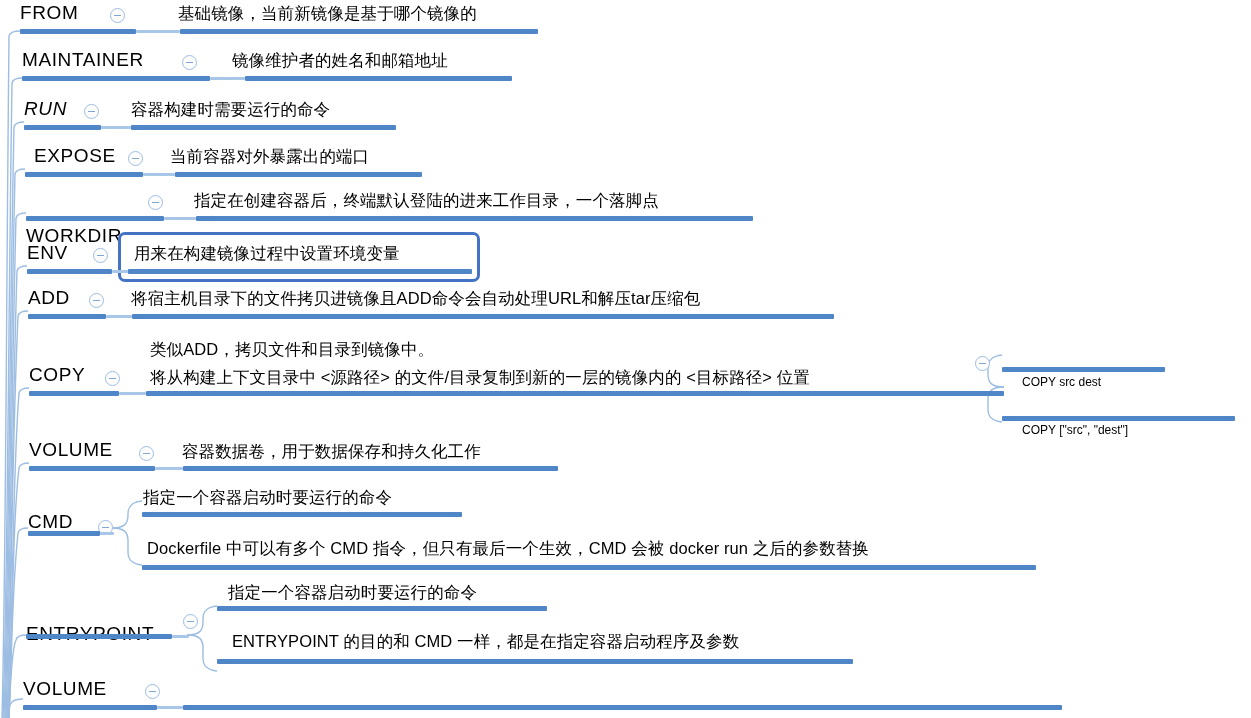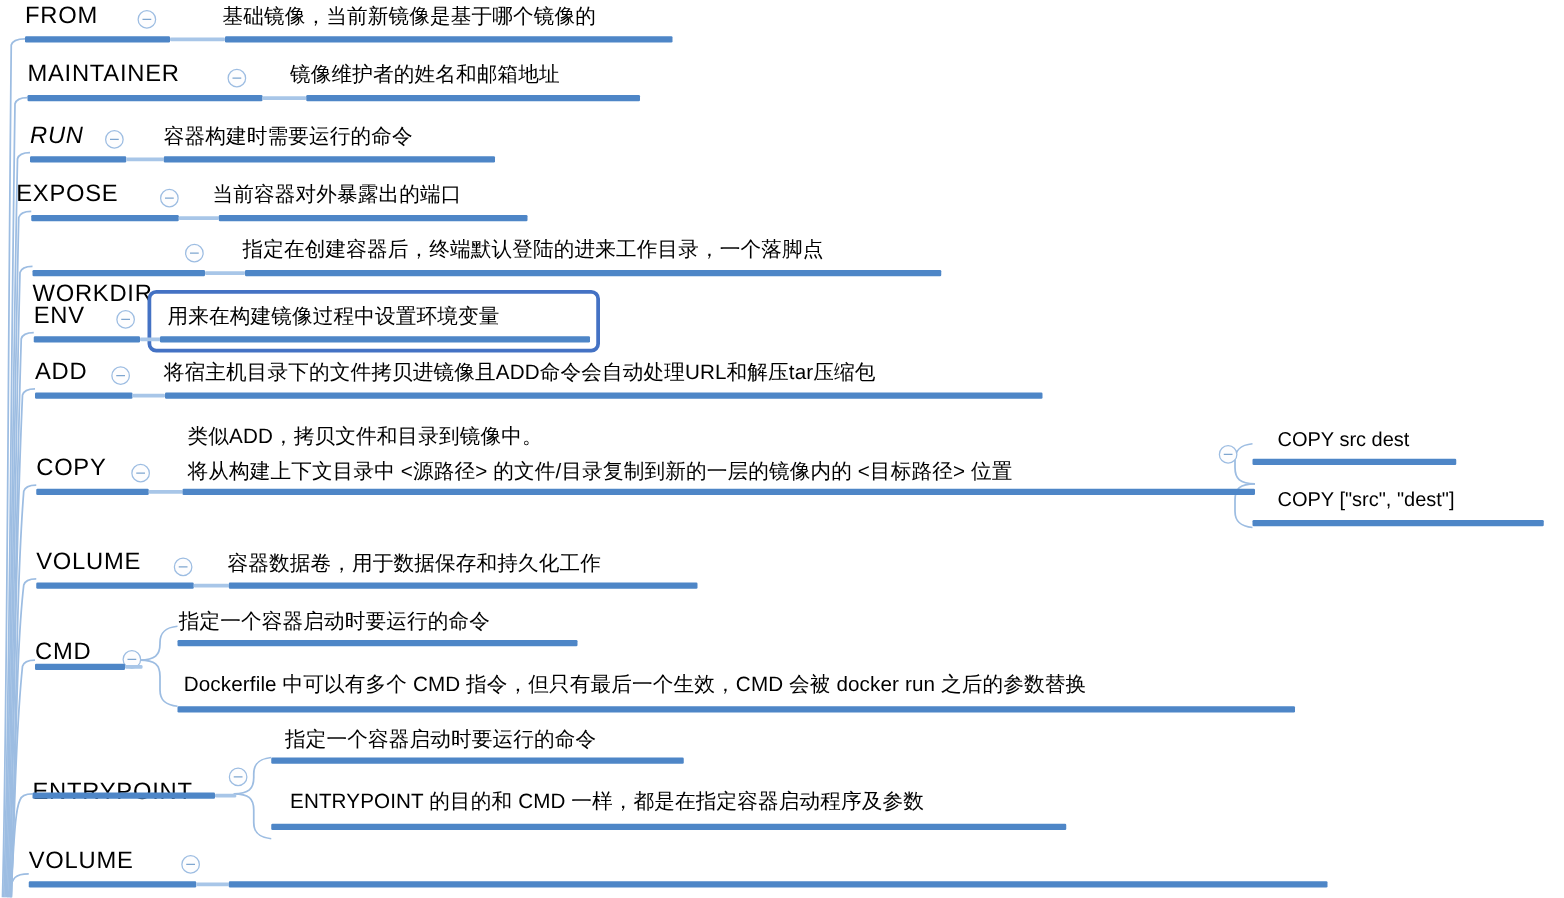--- a/index.html
+++ b/index.html
@@ -38,22 +38,23 @@
     font-size: 19px;
     letter-spacing: 0.6px;
     color: #000;
   }
   .desc {
     font-size: 16.5px;
     color: #000;
     letter-spacing: 0.1px;
   }
   .sub {
-    font-size: 16px;
+    font-size: 12px;
     color: #000;
+    margin-top: 31px;
   }
   
   .uline {
     position: absolute;
     height: 5px;
     background: #4E86C7;
     border-radius: 1px;
   }
   .uline.light {
     height: 3px;
@@ -139,21 +140,21 @@
   <div class="uline light" style="left:210px; top:77px; width:35px;"></div>
   <div class="uline" style="left:245px; top:76px; width:267px;"></div>
 
   <div class="topic label" style="left:24px; top:99px;font-style:italic;">RUN</div>
   <div class="toggle" style="left:84px; top:104px;"></div>
   <div class="topic desc" style="left:131px; top:101px;">容器构建时需要运行的命令</div>
   <div class="uline" style="left:24px; top:125px; width:77px;"></div>
   <div class="uline light" style="left:101px; top:126px; width:30px;"></div>
   <div class="uline" style="left:131px; top:125px; width:265px;"></div>
 
-  <div class="topic label" style="left:13px; top:146px;">EXPOSE</div>
+  <div class="topic label" style="left:34px; top:146px;">EXPOSE</div>
   <div class="toggle" style="left:128px; top:151px;"></div>
   <div class="topic desc" style="left:170px; top:148px;">当前容器对外暴露出的端口</div>
   <div class="uline" style="left:25px; top:172px; width:118px;"></div>
   <div class="uline light" style="left:143px; top:173px; width:32px;"></div>
   <div class="uline" style="left:175px; top:172px; width:247px;"></div>
 
   <div class="topic label" style="left:26px; top:190px;margin-top:36px;">WORKDIR</div>
   <div class="toggle" style="left:148px; top:195px;"></div>
   <div class="topic desc" style="left:194px; top:192px;">指定在创建容器后，终端默认登陆的进来工作目录，一个落脚点</div>
   <div class="uline" style="left:26px; top:216px; width:138px;"></div>

